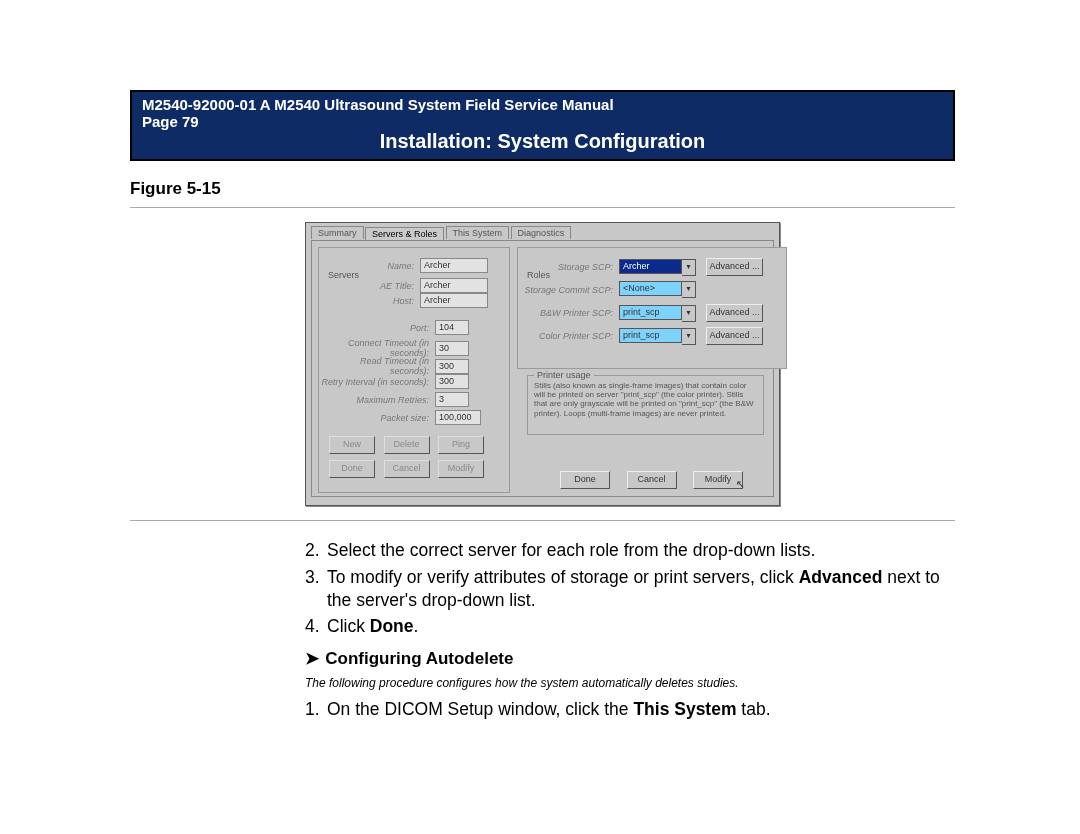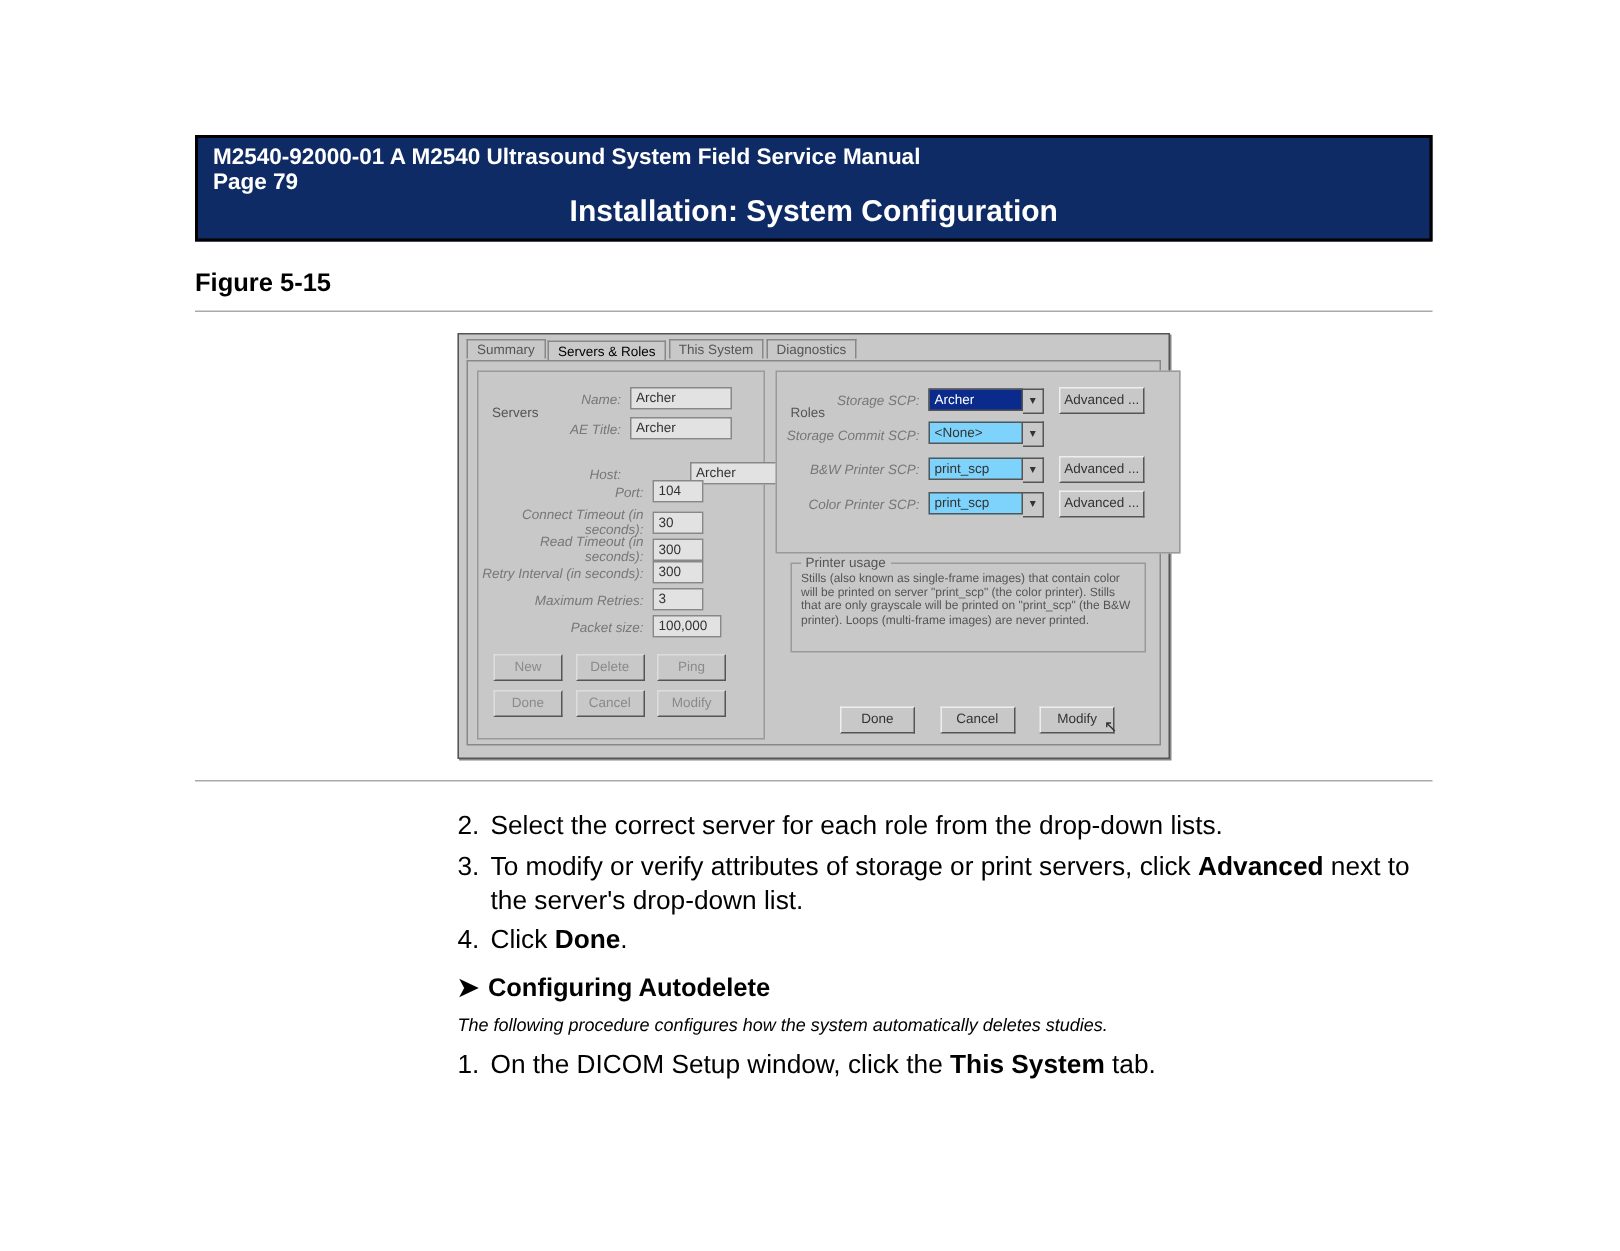--- a/index.html
+++ b/index.html
@@ -69,21 +69,21 @@
       <div class="group" style="left:6px;top:6px;width:190px;height:244px;">
         <span class="legend">Servers</span>
         <div class="field" style="top:10px;left:0;">
             <span class="lab">Name:</span>
             <span class="inp w60">Archer</span>
           </div>
         <div class="field" style="top:30px;left:0;">
             <span class="lab">AE Title:</span>
             <span class="inp w60">Archer</span>
           </div>
-        <div class="field" style="top:60px;left:0;gap:40px;">
+        <div class="field" style="top:45px;left:0;">
             <span class="lab">Host:</span>
             <span class="inp w60">Archer</span>
           </div>
         <div class="field" style="top:72px;left:0;">
             <span class="lab" style="width:110px">Port:</span>
             <span class="inp w30">104</span>
           </div>
         <div class="field" style="top:90px;left:0;">
             <span class="lab" style="width:110px">Connect Timeout (in seconds):</span>
             <span class="inp w30">30</span>

